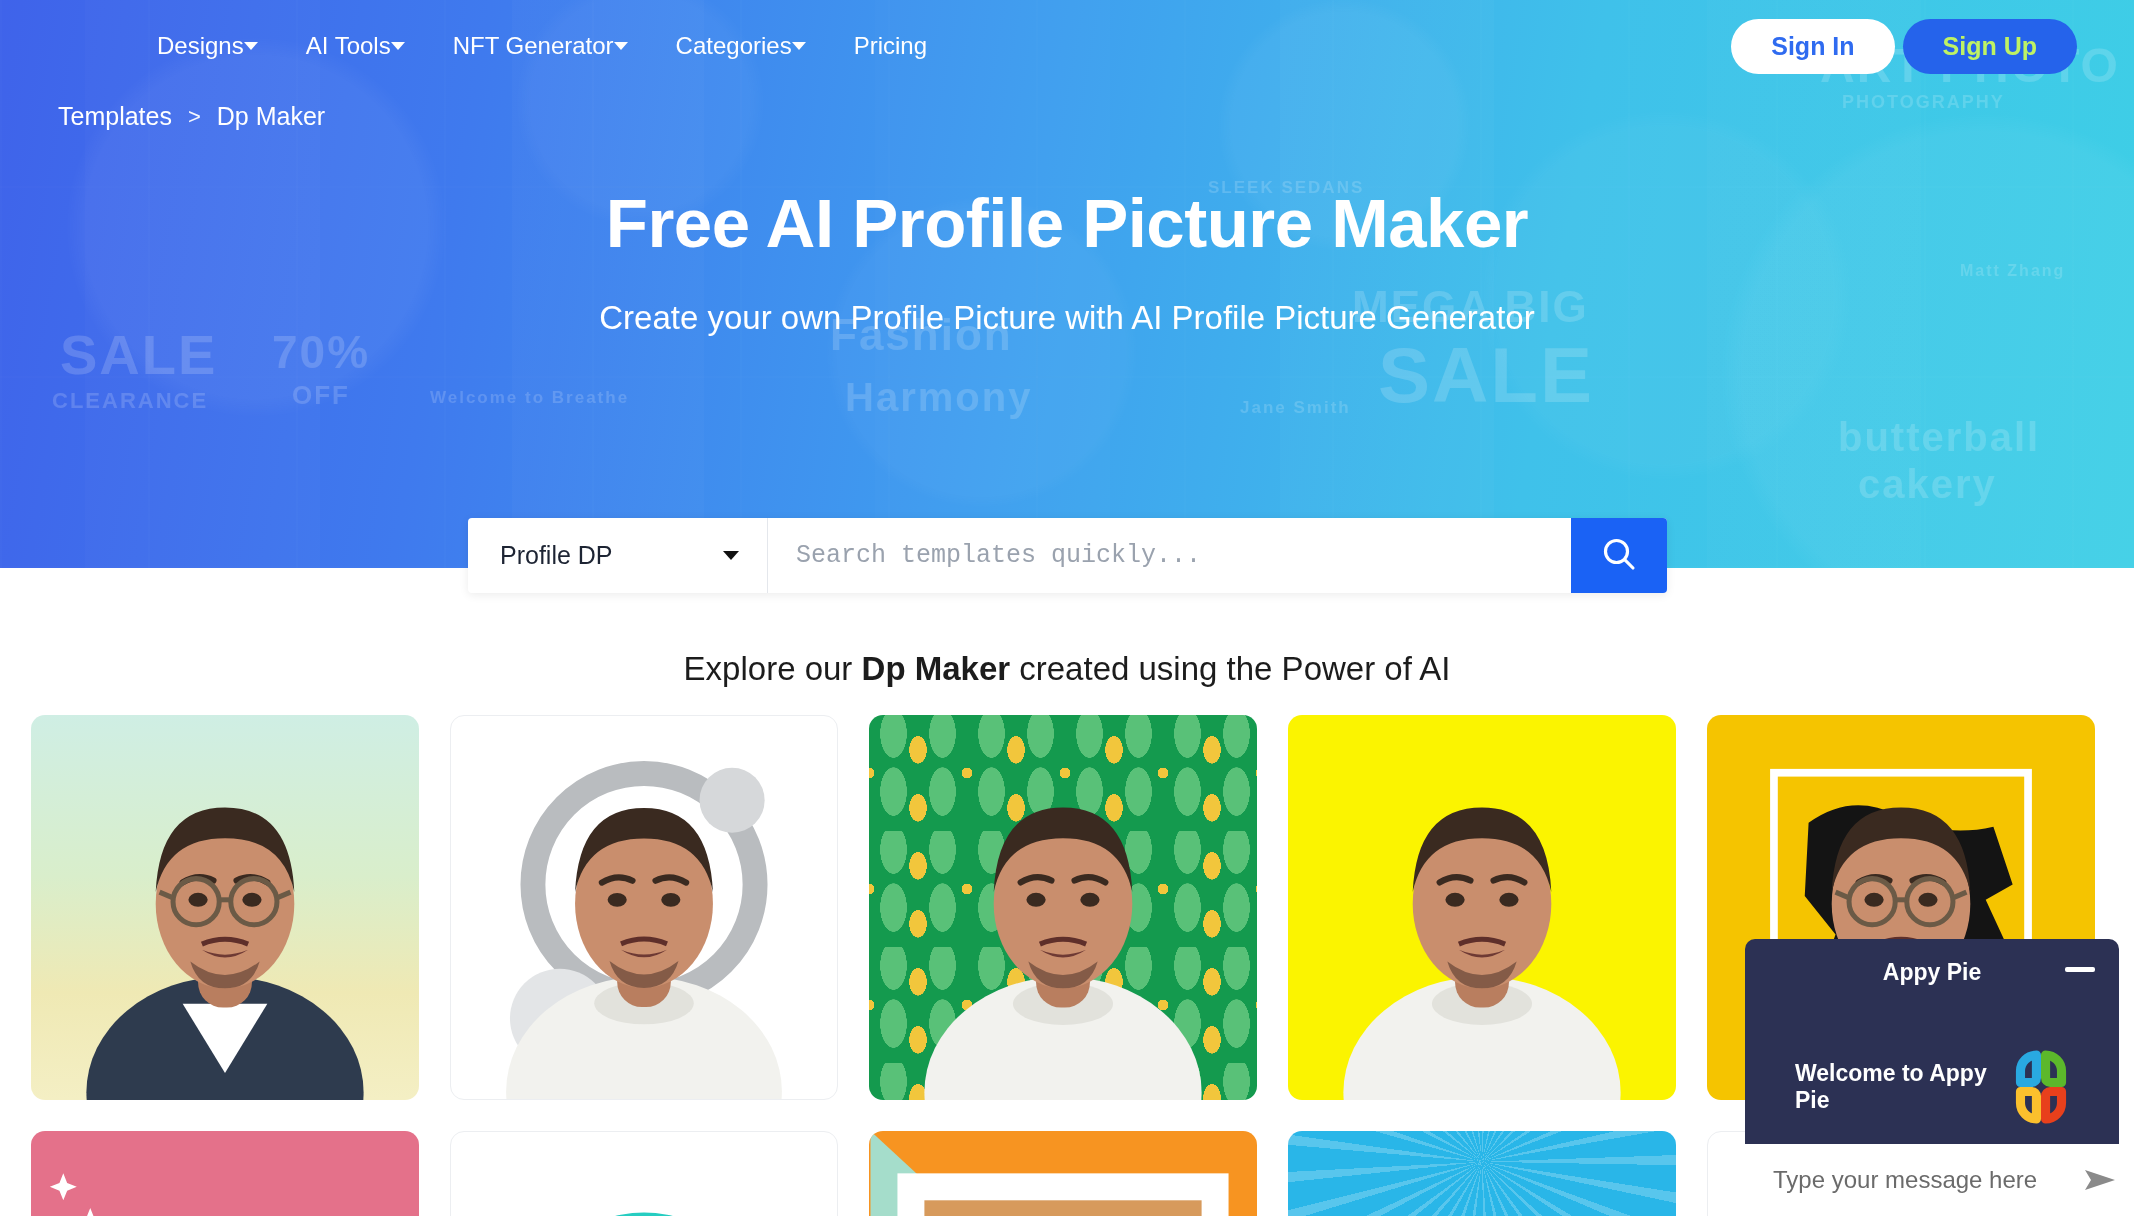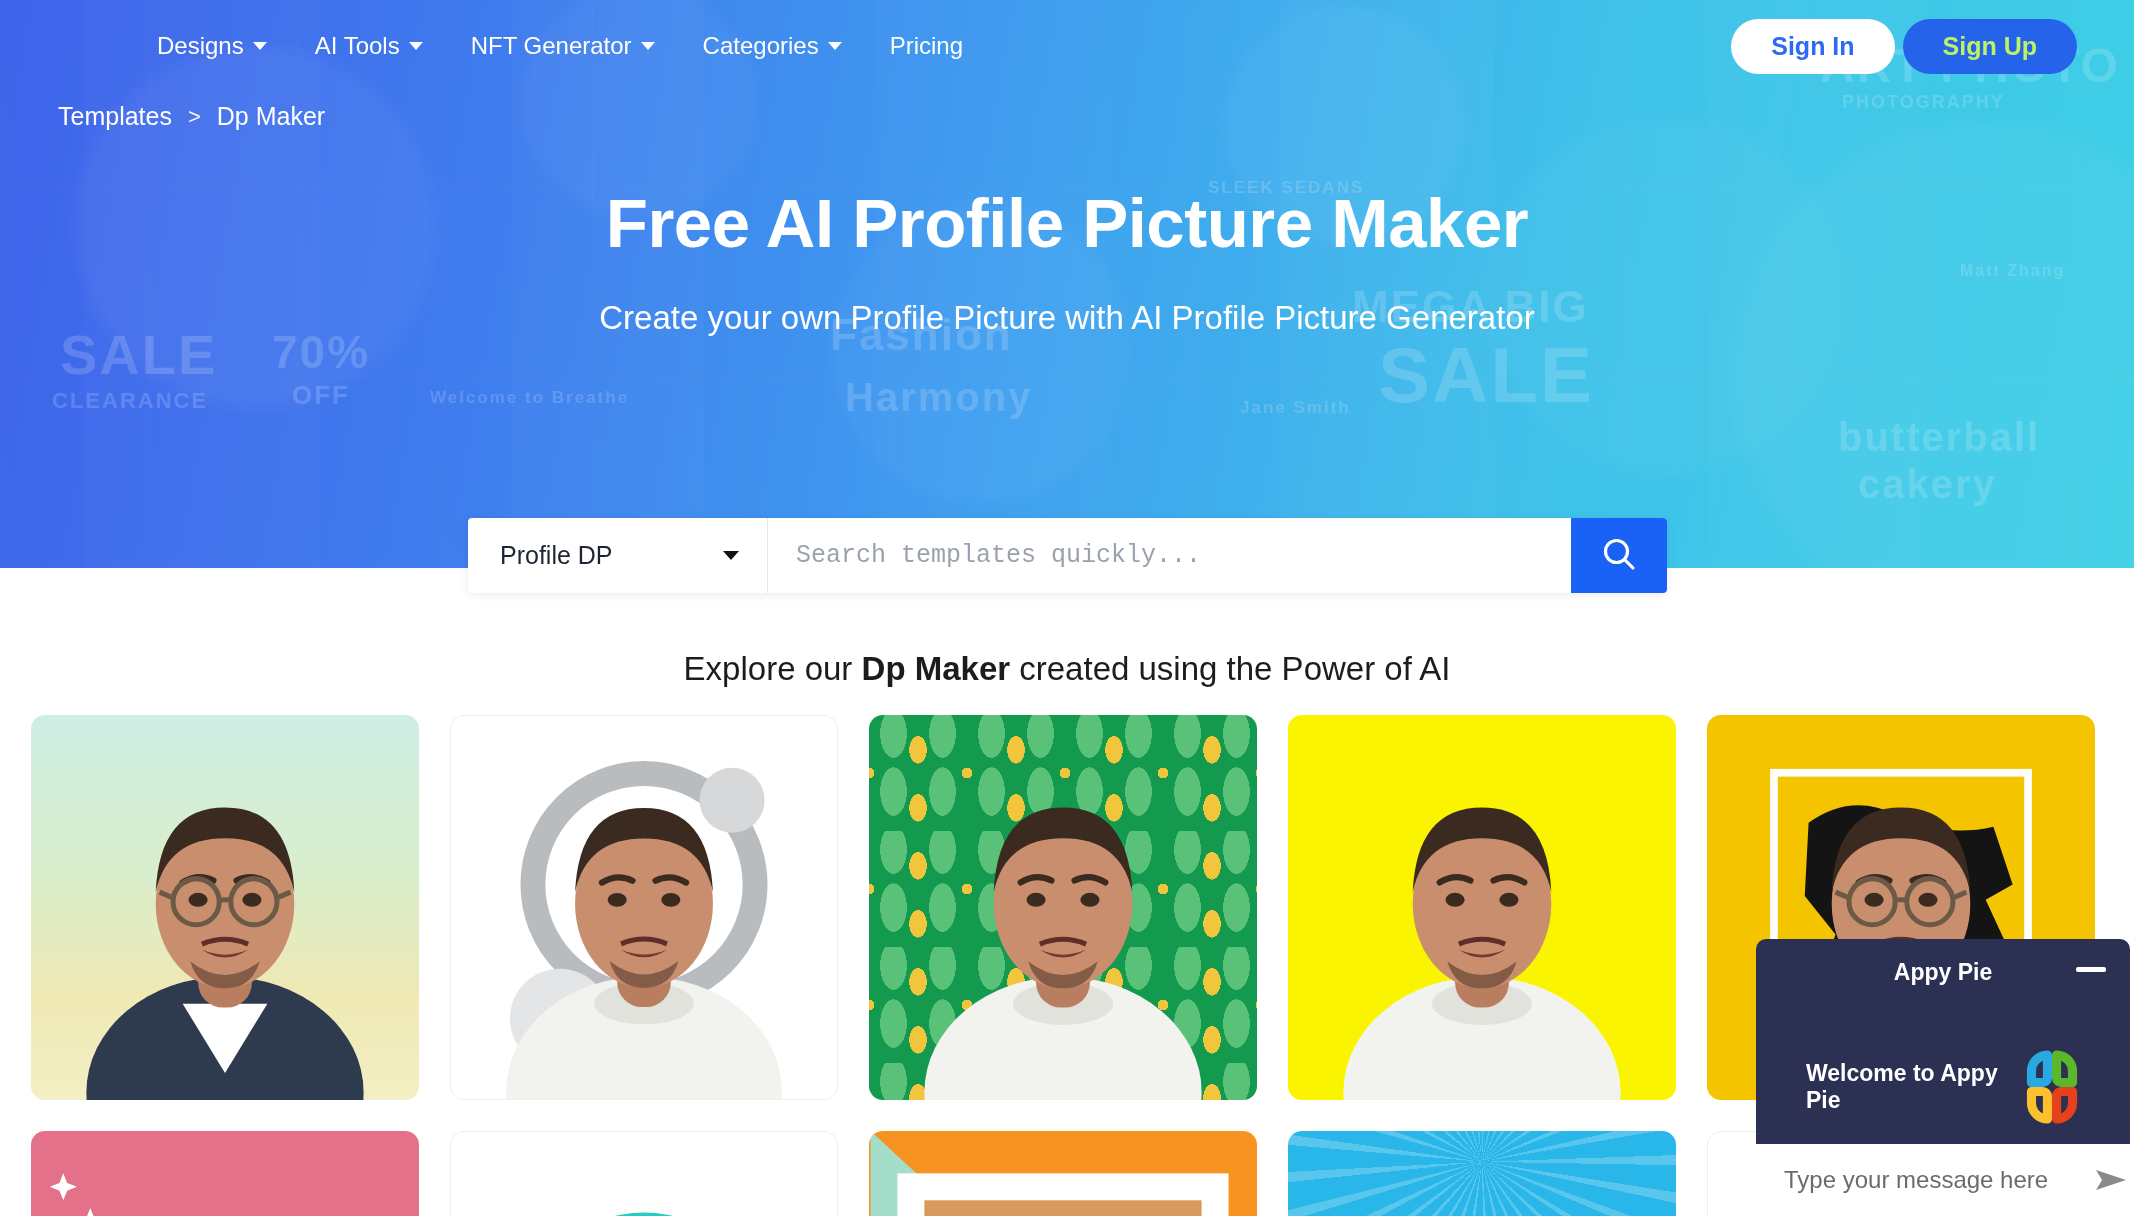--- a/index.html
+++ b/index.html
@@ -65,21 +65,21 @@
   }
   .brand { display: flex; align-items: center; gap: 13px; }
   .brand-mark { width: 46px; height: 46px; position: relative; flex: none; }
   .brand-text { color: #fff; font-size: 36px; font-weight: 700; letter-spacing: -.4px; }
   .brand-text .light { font-weight: 400; }
 
   .nav-links { display: flex; align-items: center; gap: 48px; margin-left: 100px; }
   .nav-link {
     color: #ffffff;
     font-size: 24px;
-    display: flex; align-items: center; gap: 9px;
+    display: flex; align-items: center; gap: 0;
     cursor: pointer;
     white-space: nowrap;
   }
   .caret {
     width: 0; height: 0;
     border-left: 7px solid transparent;
     border-right: 7px solid transparent;
     border-top: 8px solid #ffffff;
     display: inline-block;
   }
@@ -220,21 +220,21 @@
   .bg-orange { background: #f79421; }
   .bg-rays {
     background: #29b6e8;
     background-image: repeating-conic-gradient(from 0deg at 50% 8%,
       rgba(255,255,255,.22) 0deg 3deg, rgba(255,255,255,0) 3deg 11deg);
   }
 
   
   .chat {
     position: absolute;
-    right: 4px;
+    right: 15px;
     bottom: 0px;
     width: 374px;
     z-index: 40;
   }
   .chat-body {
     background: #2c3154;
     border-radius: 10px 10px 0 0;
     padding: 18px 22px 28px 22px;
     height: 205px;
     position: relative;

